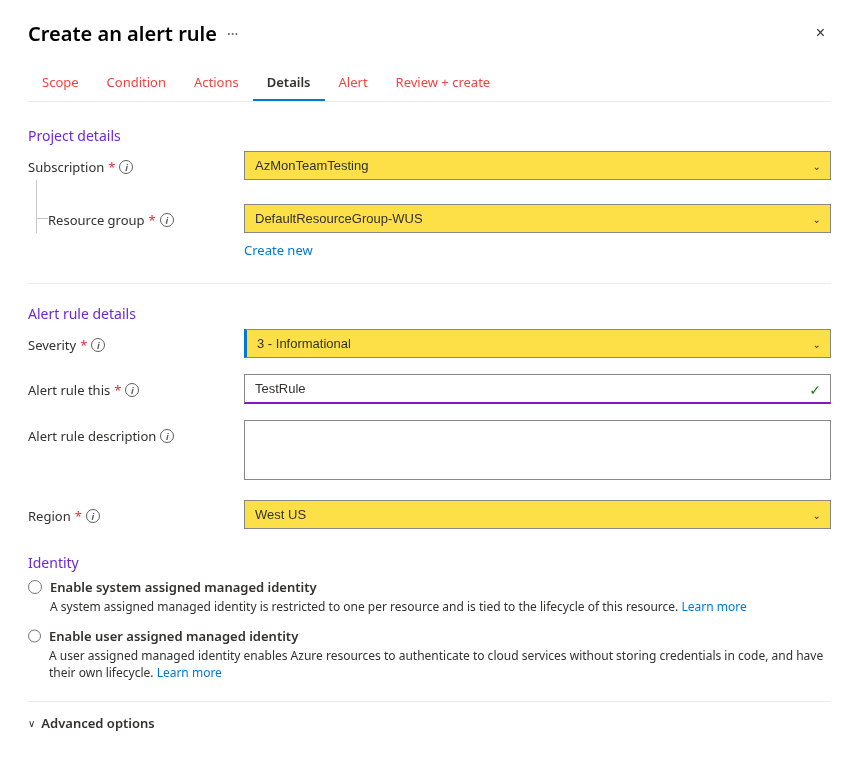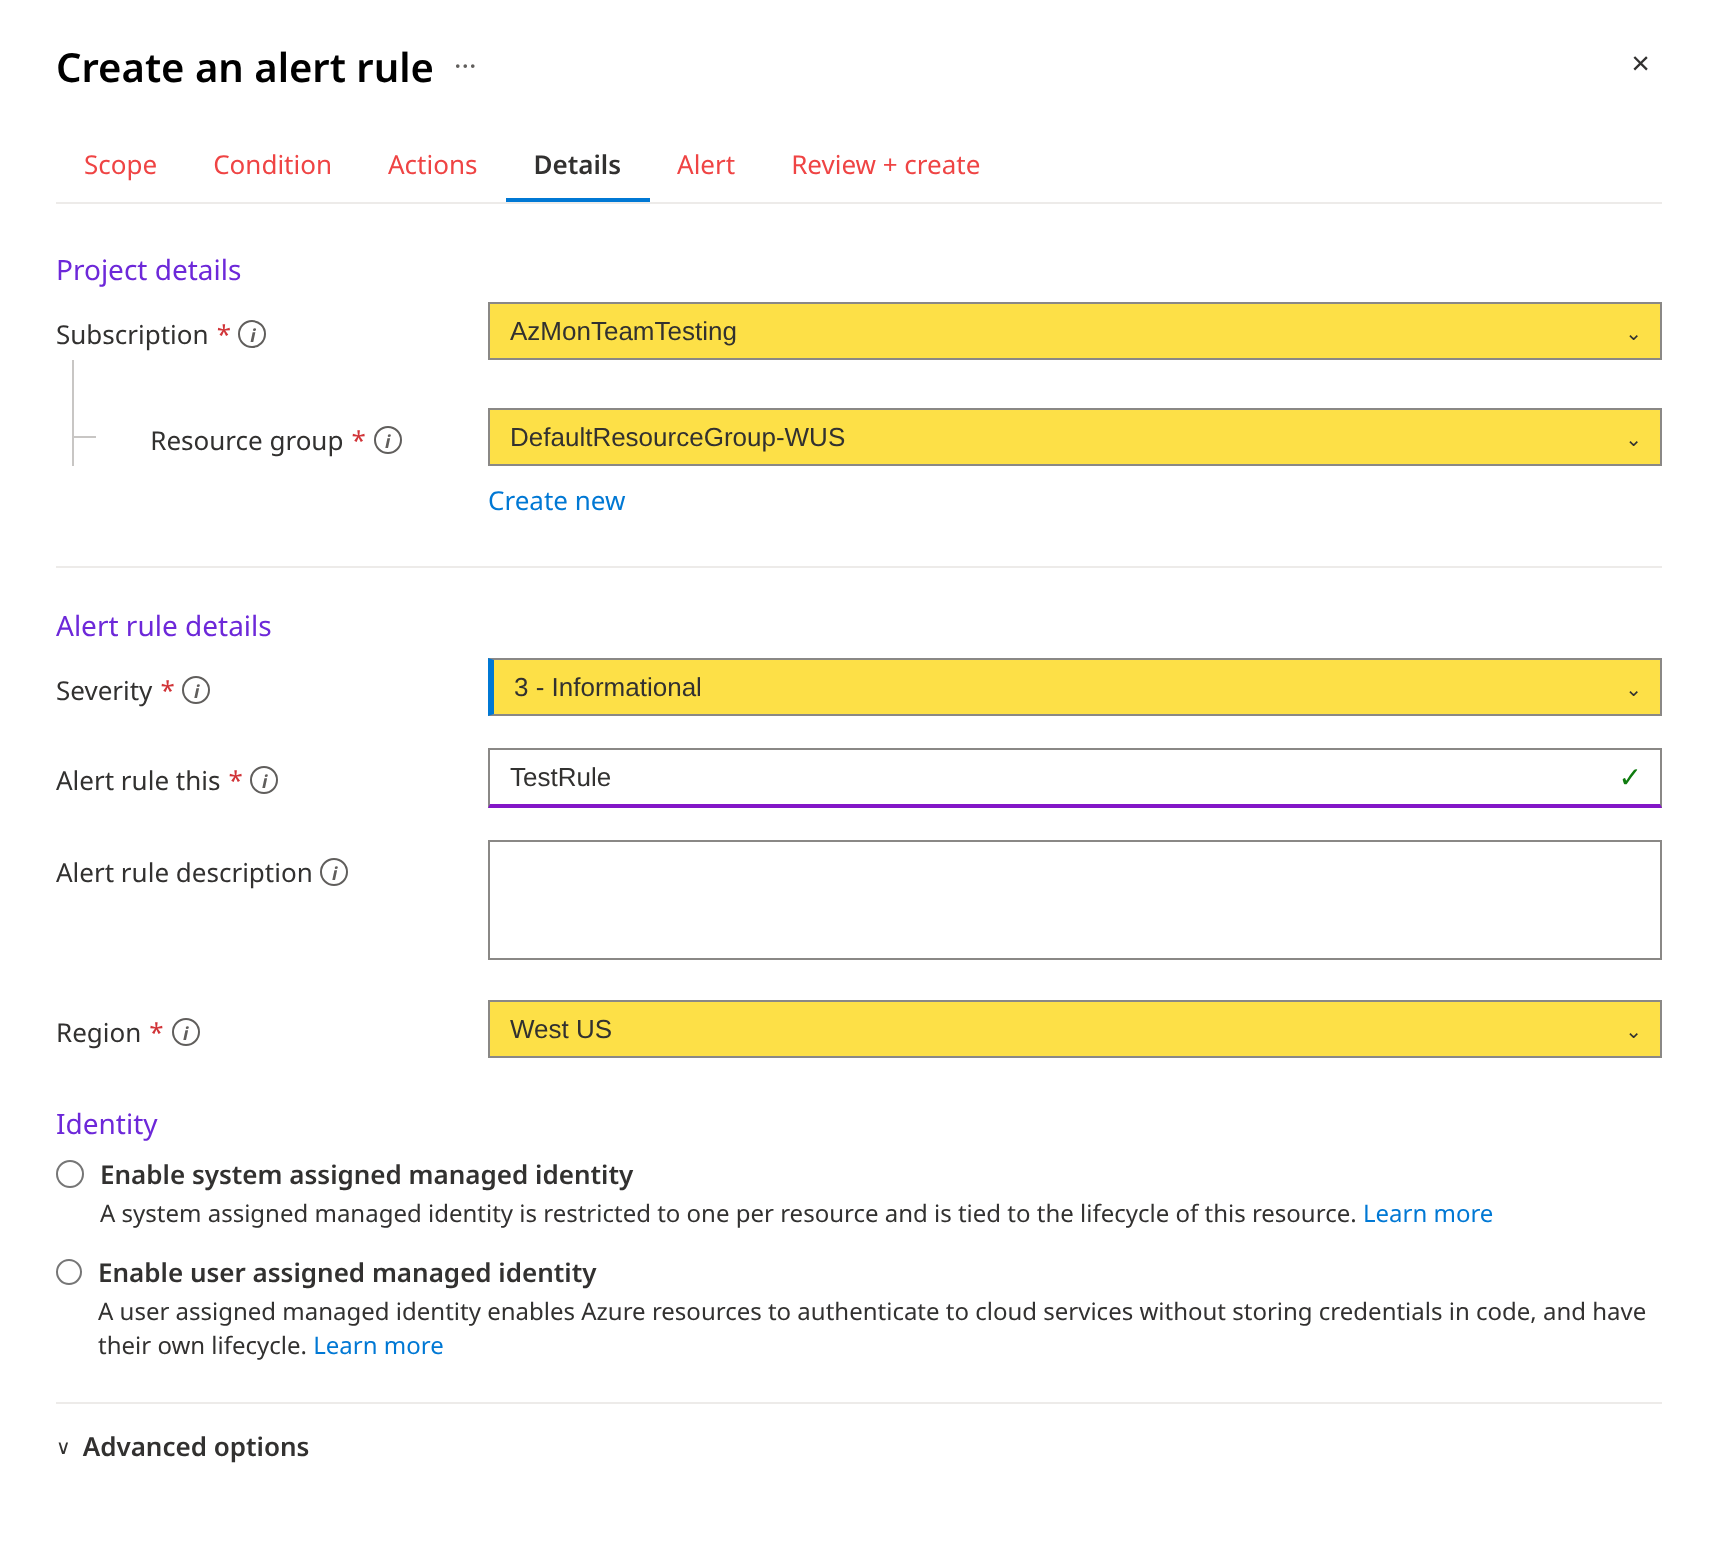--- a/index.html
+++ b/index.html
@@ -183,21 +183,20 @@
       gap: 4px;
     }
     .rg-label-col {
       min-width: 200px;
       padding-top: 7px;
       display: flex;
       align-items: center;
       gap: 4px;
       padding-left: 20px;
       position: relative;
-      justify-content: center;
     }
     .identity-section {
       margin-bottom: 20px;
     }
     .radio-option {
       display: flex;
       align-items: flex-start;
       margin-bottom: 12px;
       gap: 8px;
     }

